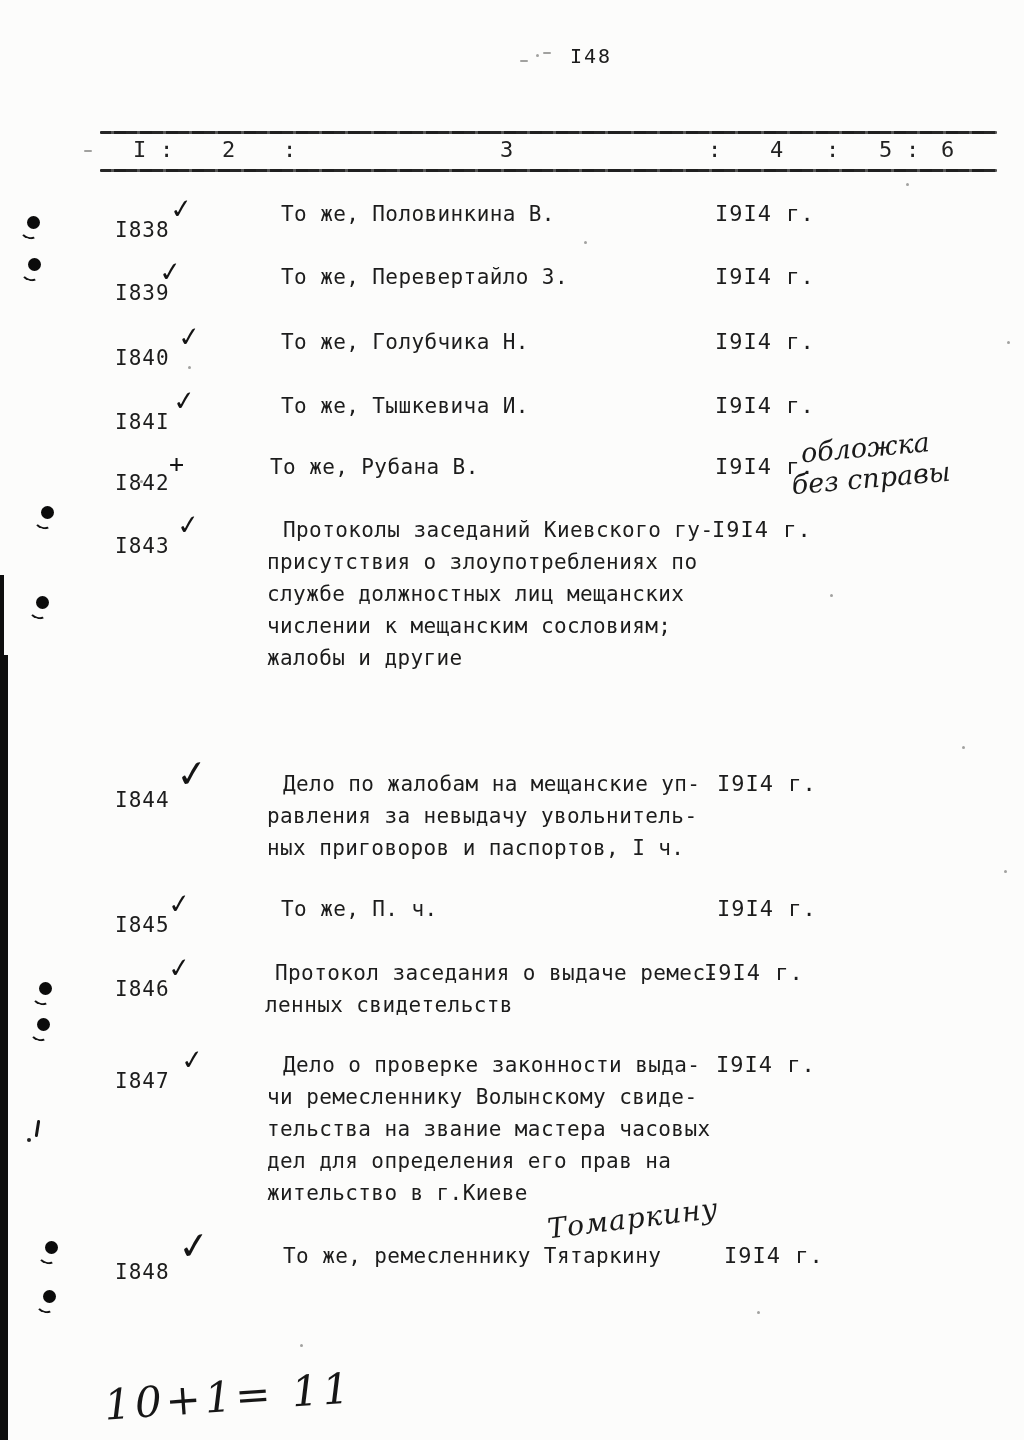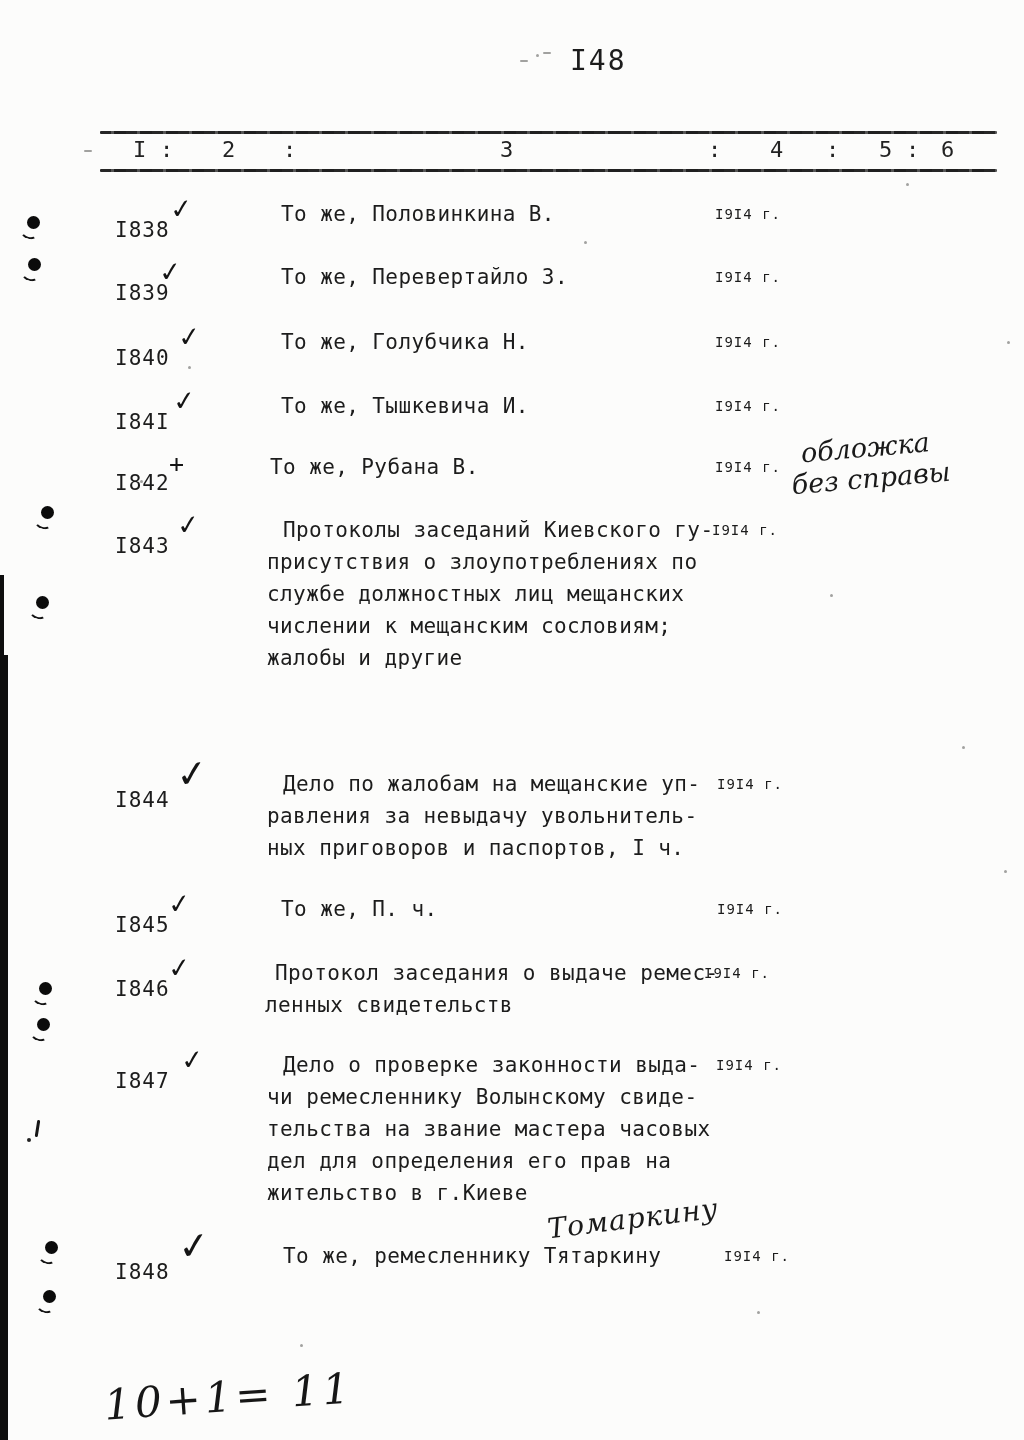--- a/index.html
+++ b/index.html
@@ -1,34 +1,34 @@
 <!DOCTYPE html>
 <html lang="ru"><head>
 <meta charset="utf-8">
 <style>
   html,body{margin:0;padding:0;}
   body{width:1024px;height:1440px;background:#e8e8e6;font-family:"DejaVu Sans Mono","Liberation Mono",monospace;}
   .page{position:relative;width:1024px;height:1440px;background:#fcfcfb;overflow:hidden;color:#1c1c1c;}
   
   .tw{font-family:"DejaVu Sans Mono","Liberation Mono",monospace;color:#1c1c1c;}
-  .page-number{position:absolute;top:44px;left:570px;font-size:28px;letter-spacing:2px;}
+  .page-number{position:absolute;top:44px;left:570px;font-size:20px;letter-spacing:2px;}
   
   .rule{position:absolute;left:100px;width:897px;height:3px;background:repeating-linear-gradient(90deg,#262626 0 11px,#555 11px 14px,#1f1f1f 14px 26px);border-radius:1px;}
   .rule.top{top:131px;}
   .rule.bottom{top:169px;}
   .hcell{position:absolute;top:137px;font-size:22px;color:#222;}
   
   .entry{position:absolute;left:0;width:1024px;}
   .num{position:absolute;left:115px;top:16px;font-size:21px;letter-spacing:1px;line-height:32px;}
   .mark{position:absolute;top:-5px;font-size:27px;font-style:italic;font-family:"DejaVu Sans","Liberation Sans",sans-serif;color:#141414;transform:rotate(-6deg);}
   .mark.tall{font-size:38px;top:-16px;}
   .mark.plus{font-style:normal;font-size:25px;top:-2px;transform:none;font-family:"DejaVu Sans Mono",monospace;}
   .desc{position:absolute;top:0;}
   .dline{font-size:21px;line-height:32px;white-space:nowrap;letter-spacing:0.4px;}
-  .date{position:absolute;top:0;left:715px;font-size:14px;line-height:32px;letter-spacing:1px;white-space:nowrap;}
+  .date{position:absolute;top:0;left:715px;font-size:22px;line-height:32px;letter-spacing:1px;white-space:nowrap;}
   
   .hw{position:absolute;font-family:"DejaVu Serif","Liberation Serif",serif;font-style:italic;color:#1a1a1a;}
   .hw-oblozhka{left:802px;top:-20px;font-size:27px;line-height:31px;transform:rotate(-5deg);}
   .hw-oblozhka .l2{margin-left:-12px;}
   .hw-tomarkinu{left:547px;top:-38px;font-size:28px;transform:rotate(-7deg);letter-spacing:1px;}
   .footer-note{position:absolute;left:104px;top:1372px;font-family:"DejaVu Serif","Liberation Serif",serif;font-style:italic;font-size:42px;letter-spacing:4px;transform:rotate(-4deg);color:#161616;}
   
   .inkdot{position:absolute;width:13px;height:13px;background:#0b0b0b;border-radius:50%;}
   .inkdot::after{content:"";position:absolute;left:-6px;top:11px;width:13px;height:8px;border:2px solid transparent;border-bottom:2px solid #141414;border-radius:50%;transform:rotate(14deg);}
   .edge{position:absolute;left:0;background:#0e0e0e;}

